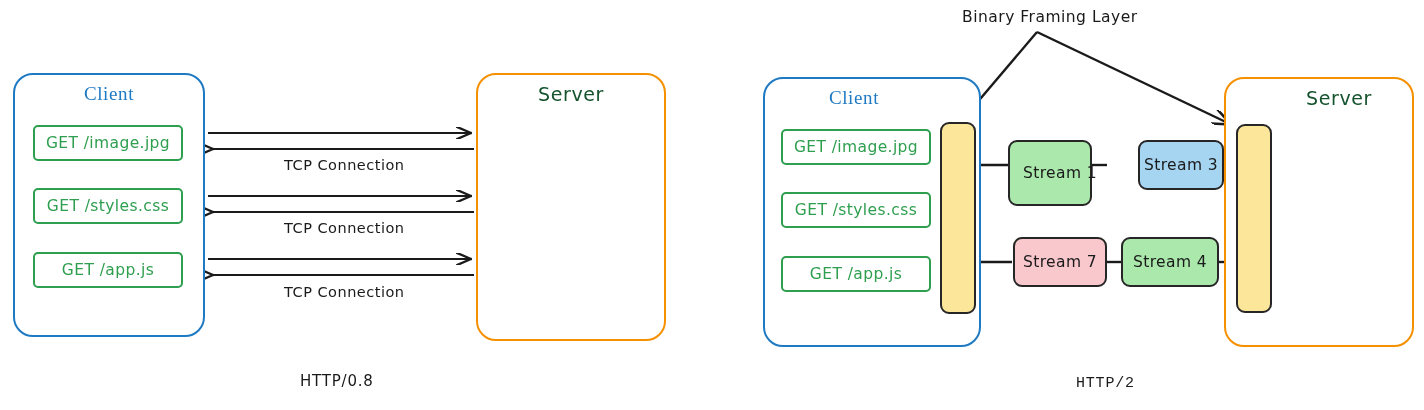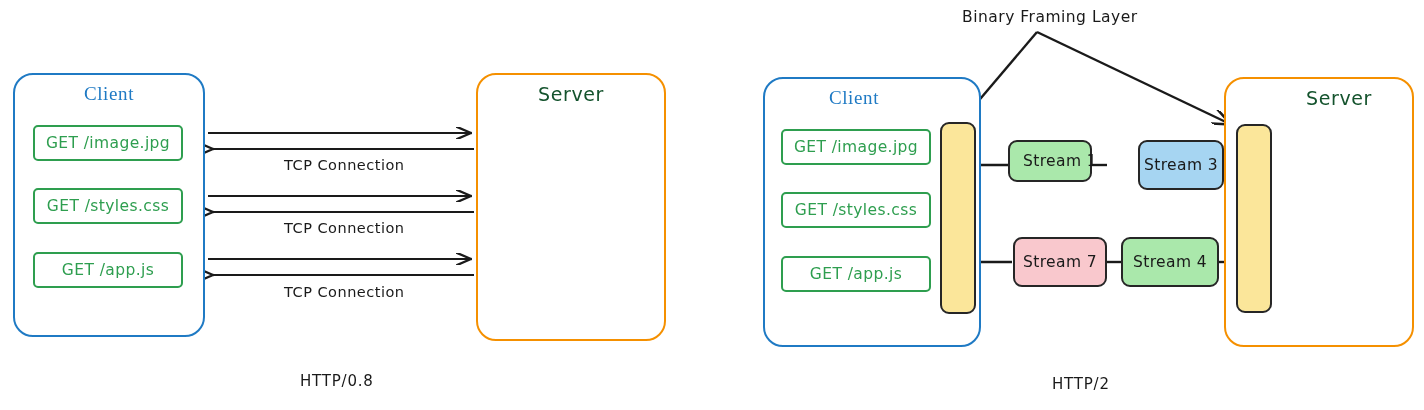--- a/index.html
+++ b/index.html
@@ -183,20 +183,20 @@
   <div class="node req-pill" style="left:781px; top:256px; width:150px; height:36px;">GET /app.js</div>
 
   <div class="node frame-bar" style="left:940px; top:122px; width:36px; height:192px;"></div>
 
   <div class="node endpoint server" style="left:1224px; top:77px; width:190px; height:270px;">
     <div class="endpoint-title" style="margin-left:40px;">Server</div>
   </div>
 
   <div class="node frame-bar" style="left:1236px; top:124px; width:36px; height:189px;"></div>
 
-  <div class="node stream-chip green" style="left:1008px; top:140px; width:84px; height:42px;padding-left:20px;">Stream 1</div>
+  <div class="node stream-chip green" style="left:1008px; top:140px; width:84px; height:66px;padding-left:20px;">Stream 1</div>
   <div class="node stream-chip blue" style="left:1138px; top:140px; width:86px; height:50px;">Stream 3</div>
   <div class="node stream-chip pink" style="left:1013px; top:237px; width:94px; height:50px;">Stream 7</div>
   <div class="node stream-chip green" style="left:1121px; top:237px; width:98px; height:50px;">Stream 4</div>
 
-  <div class="caption" style="left:1052px; top:375px;">HTTP/2</div>
+  <div class="caption" style="left:1076px; top:375px;font-family:Liberation Mono, monospace;">HTTP/2</div>
 
 </div>
 
 </body></html>

